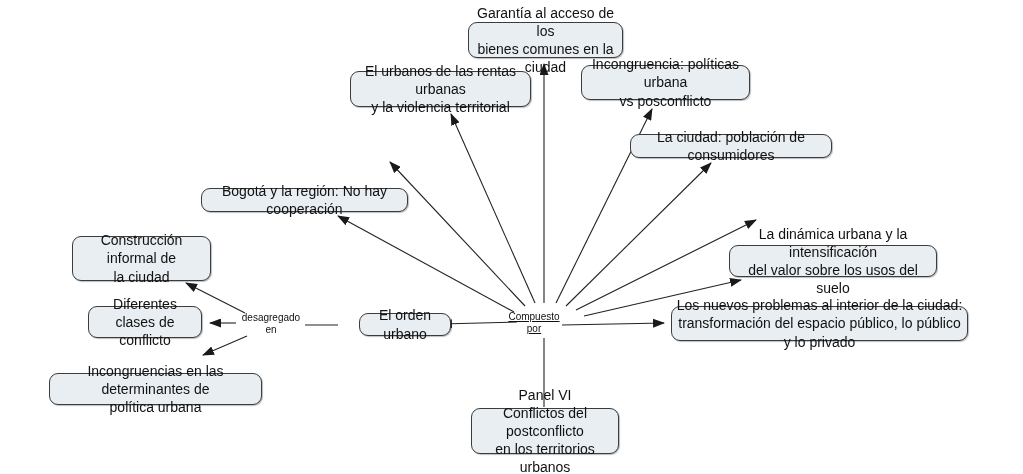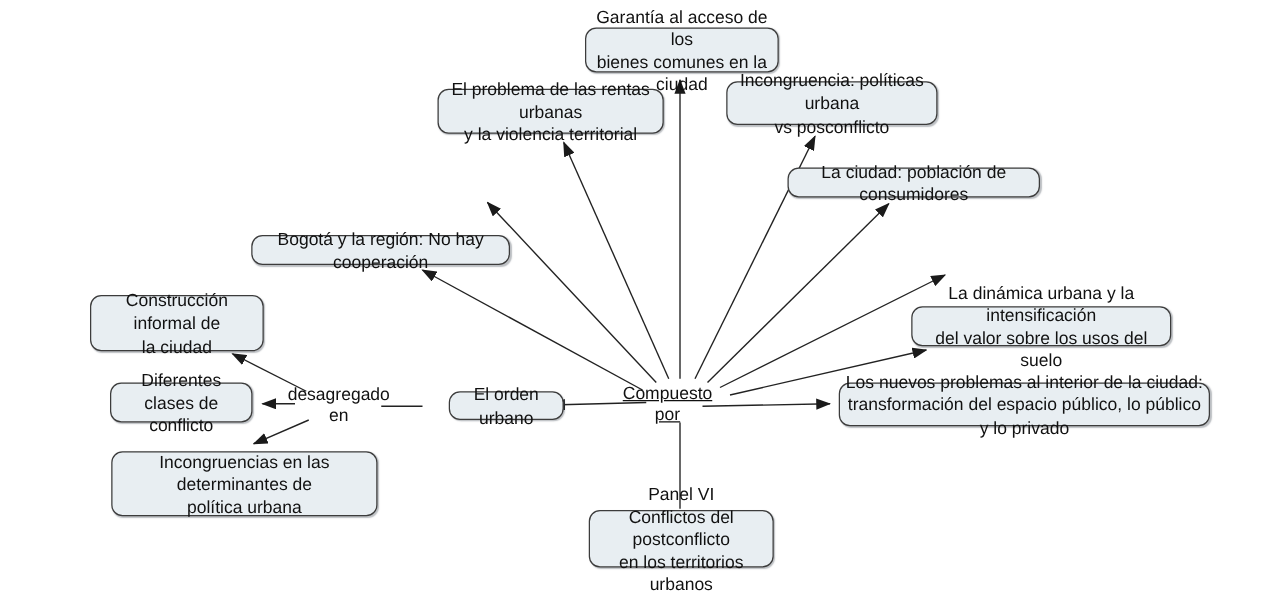--- a/index.html
+++ b/index.html
@@ -38,21 +38,21 @@
     box-sizing: border-box;
     padding: 1px 4px;
   }
   .link-label {
     position: absolute;
     display: flex;
     align-items: center;
     justify-content: center;
     text-align: center;
     white-space: pre-line;
-    font-size: 14px;
+    font-size: 10px;
     line-height: 1.25;
     color: #111111;
     background: transparent;
   }
   .edge {
     stroke: #222222;
     stroke-width: 1.1;
     fill: none;
   }
 </style>
@@ -81,36 +81,36 @@
     <line class="edge" x1="544" y1="338" x2="544" y2="407"></line>
 
     <line class="edge" x1="338" y1="325" x2="305" y2="325"></line>
     <line class="edge" x1="245" y1="313" x2="186" y2="283" marker-end="url(#arrow)"></line>
     <line class="edge" x1="236" y1="323" x2="210" y2="323" marker-end="url(#arrow)"></line>
     <line class="edge" x1="247" y1="336" x2="203" y2="355" marker-end="url(#arrow)"></line>
   </svg>
 
   <div class="node" style="left:468px; top:22px;  width:155px; height:36px;">Garantía al acceso de los
 bienes comunes en la ciudad</div>
-  <div class="node" style="left:350px; top:71px;  width:181px; height:36px;">El problema de las rentas urbanas
+  <div class="node" style="left:350px; top:71px;  width:181px; height:36px;">El urbanos de las rentas urbanas
 y la violencia territorial</div>
   <div class="node" style="left:581px; top:65px;  width:169px; height:35px;">Incongruencia: políticas urbana
 vs posconflicto</div>
   <div class="node" style="left:630px; top:134px; width:202px; height:24px;">La ciudad: población de consumidores</div>
   <div class="node" style="left:201px; top:188px; width:207px; height:24px;">Bogotá y la región: No hay cooperación</div>
   <div class="node" style="left:72px;  top:236px; width:139px; height:45px;">Construcción informal de
 la ciudad</div>
   <div class="node" style="left:729px; top:245px; width:208px; height:32px;">La dinámica urbana y la intensificación
 del valor sobre los usos del suelo</div>
   <div class="node" style="left:88px;  top:306px; width:114px; height:32px;">Diferentes clases de
 conflicto</div>
   <div class="node" style="left:340px; top:313px; width:92px;  height:23px;margin-left:19px;">El orden urbano</div>
   <div class="node" style="left:671px; top:306px; width:297px; height:35px;">Los nuevos problemas al interior de la ciudad:
 transformación del espacio público, lo público y lo privado</div>
-  <div class="node" style="left:49px;  top:361px; width:213px; height:52px;margin-left:40px;">Incongruencias en las determinantes de
+  <div class="node" style="left:49px;  top:373px; width:213px; height:32px;">Incongruencias en las determinantes de
 política urbana</div>
   <div class="node" style="left:471px; top:408px; width:148px; height:46px;">Panel VI
 Conflictos del postconflicto
 en los territorios urbanos</div>
 
   <div class="link-label" style="left:498px; top:309px; width:72px; height:28px;text-decoration:underline;">Compuesto
 por</div>
   <div class="link-label" style="left:231px; top:311px; width:80px; height:26px;">desagregado
 en</div>
 

